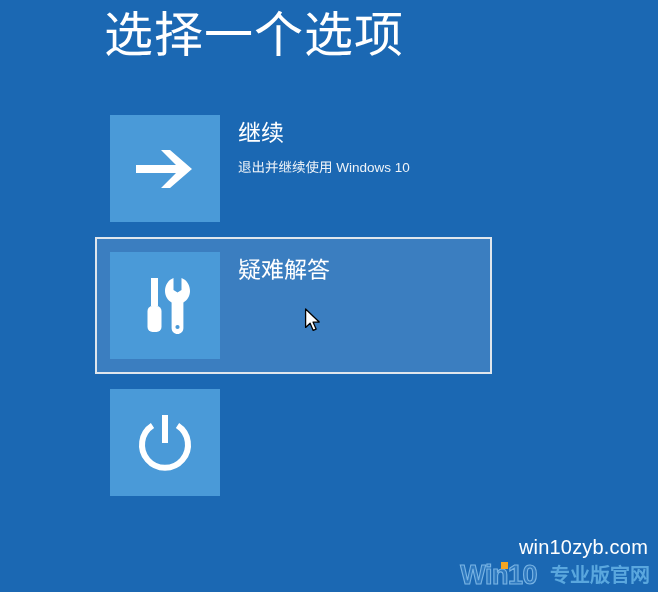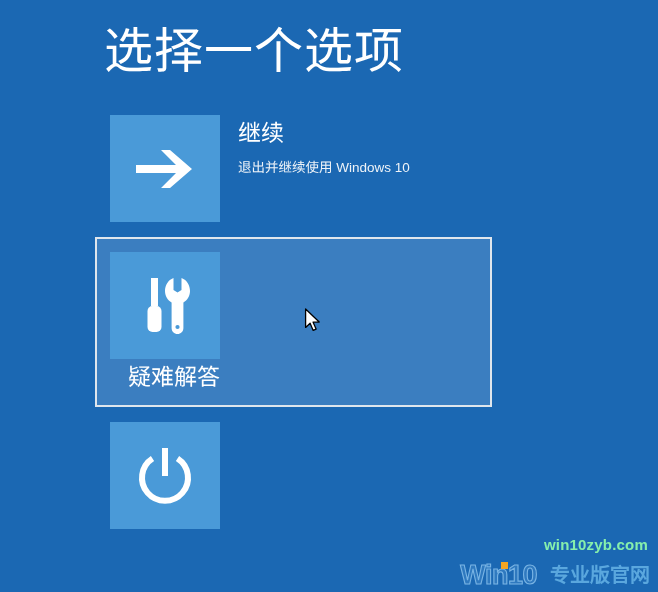--- a/index.html
+++ b/index.html
@@ -20,21 +20,21 @@
   .screen {
     position: absolute;
     inset: 0;
     background: #1b68b3;
   }
 
   
   .page-title {
     position: absolute;
     left: 104px;
-    top: 17px;
+    top: 1px;
     font-size: 49px;
     line-height: 68px;
     font-weight: 300;
     color: #ffffff;
     letter-spacing: 1px;
     white-space: nowrap;
   }
 
   
   .options {
@@ -51,21 +51,20 @@
     align-items: flex-start;
     padding: 13px 0 13px 13px;
     border: 2px solid transparent;
     width: 397px;
   }
 
   .option-row.selected {
     background: #3b7ec0;
     border-color: #dfe6ed;
     outline: 1px solid #1b68b3;
-    flex-direction: column;
   }
 
   .tile {
     flex: 0 0 auto;
     width: 110px;
     height: 107px;
     background: #4a9ad8;
     display: flex;
     align-items: center;
     justify-content: center;
@@ -106,23 +105,23 @@
     width: 20px;
     height: 26px;
     pointer-events: none;
   }
 
   
   .watermark-url {
     position: absolute;
     right: 10px;
     top: 536px;
-    font-size: 15px;
-    font-weight: bold;
-    color: #86efac;
+    font-size: 20px;
+    font-weight: normal;
+    color: #ffffff;
     letter-spacing: 0.2px;
     white-space: nowrap;
   }
 
   .watermark-logo {
     position: absolute;
     right: 8px;
     top: 560px;
     height: 30px;
     display: flex;

